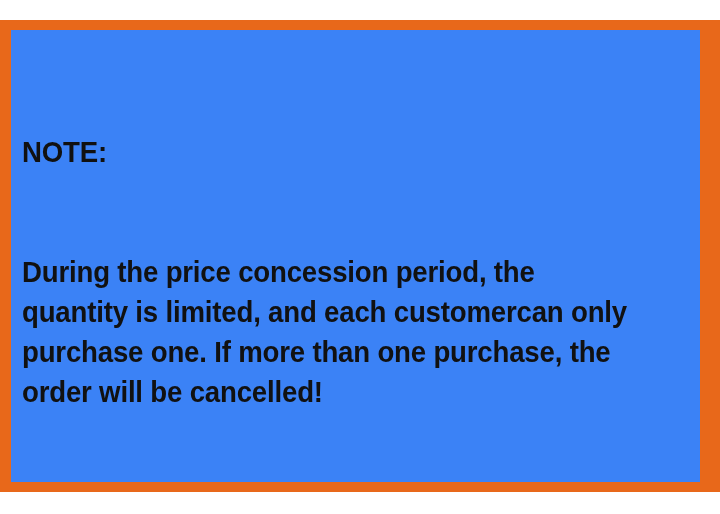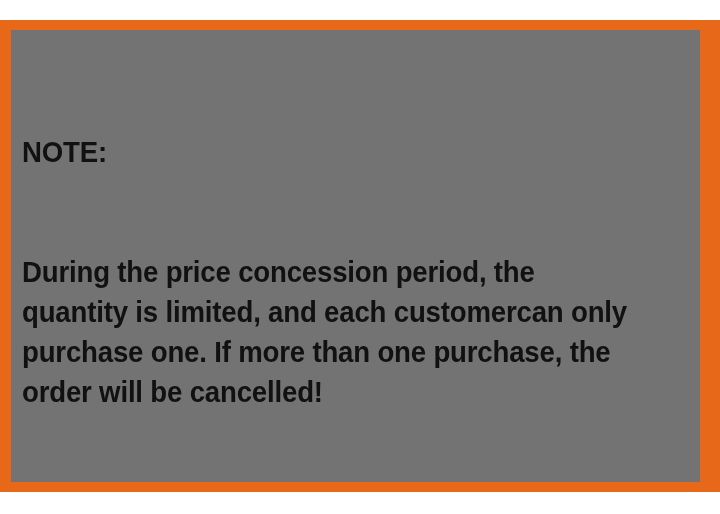--- a/index.html
+++ b/index.html
@@ -23,21 +23,21 @@
     width: 720px;
     height: 472px;
     background: #E8681A;
     box-sizing: border-box;
     padding: 10px 20px 10px 11px;
   }
 
   .banner-inner {
     width: 100%;
     height: 100%;
-    background: #737373;
+    background: #3b82f6;
     box-sizing: border-box;
     padding: 22px 14px 0 11px;
     overflow: hidden;
   }
 
   
   .note-heading {
     color: #111111;
     font-weight: bold;
     font-size: 30px;

